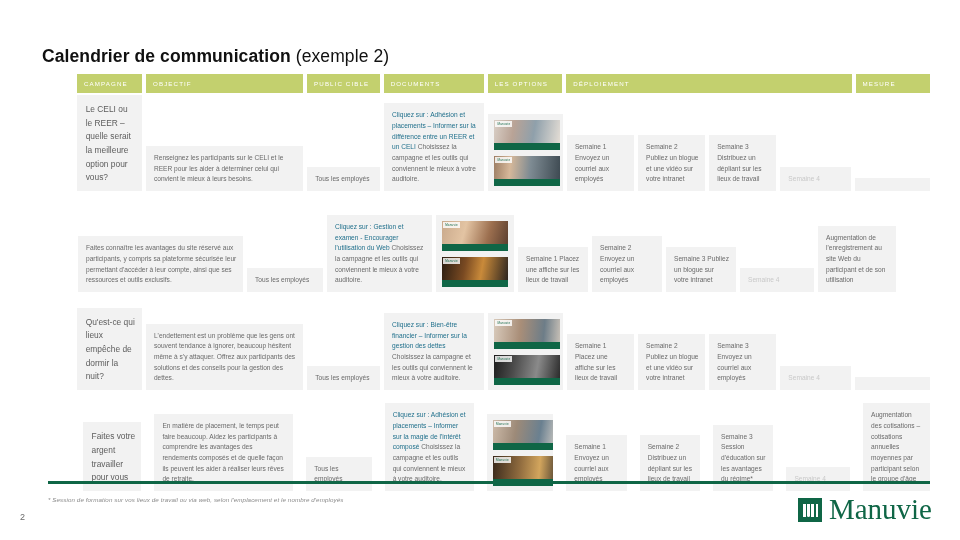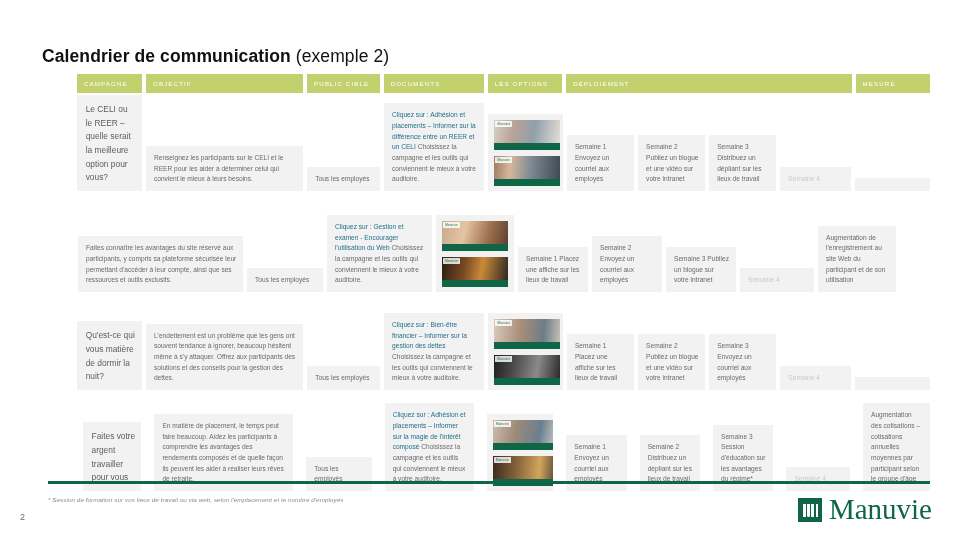--- a/index.html
+++ b/index.html
@@ -289,21 +289,21 @@
           <div class="cell " style="width: 70px; margin-right: 4px;">Semaine 1 Placez une affiche sur les lieux de travail</div>
           <div class="cell " style="width: 70px; margin-right: 4px;">Semaine 2 Envoyez un courriel aux employés</div>
           <div class="cell " style="width: 70px; margin-right: 4px;">Semaine 3 Publiez un blogue sur votre intranet</div>
           <div class="cell week-faded" style="width: 74px; margin-right: 4px;">Semaine 4</div>
           <div class="cell " style="width: 78px;">Augmentation de l'enregistrement au site Web du participant et de son utilisation</div>
         </div>
         <div class="body-row" style="height: 95px;">
           <div class="cell tlabel" style="width: 26px;">
             <div class="tlabel-text">T3</div>
           </div>
-          <div class="cell campagne" style="width: 68px;">Qu'est-ce qui vous matière de dormir la nuit?</div>
+          <div class="cell campagne" style="width: 68px;">Qu'est-ce qui lieux empêche de dormir la nuit?</div>
           <div class="cell " style="width: 165px;">L'endettement est un problème que les gens ont souvent tendance à ignorer, beaucoup hésitent même à s'y attaquer. Offrez aux participants des solutions et des conseils pour la gestion des dettes.</div>
           <div class="cell " style="width: 76px;">Tous les employés</div>
           <div class="cell " style="width: 105px;"><span class="doc-link">Cliquez sur : </span><span class="doc-link em">Bien-être financier – Informer sur la gestion des dettes</span><span class="doc-tail"> Choisissez la campagne et les outils qui conviennent le mieux à votre auditoire.</span></div>
           <div class="cell thumbs" style="width: 78px;">
             <div class="thumb">
               <div class="photo ph-e"></div>
               <div class="greenbar"></div>
               <div class="badge">Manuvie</div>
             </div>
             <div class="thumb">

